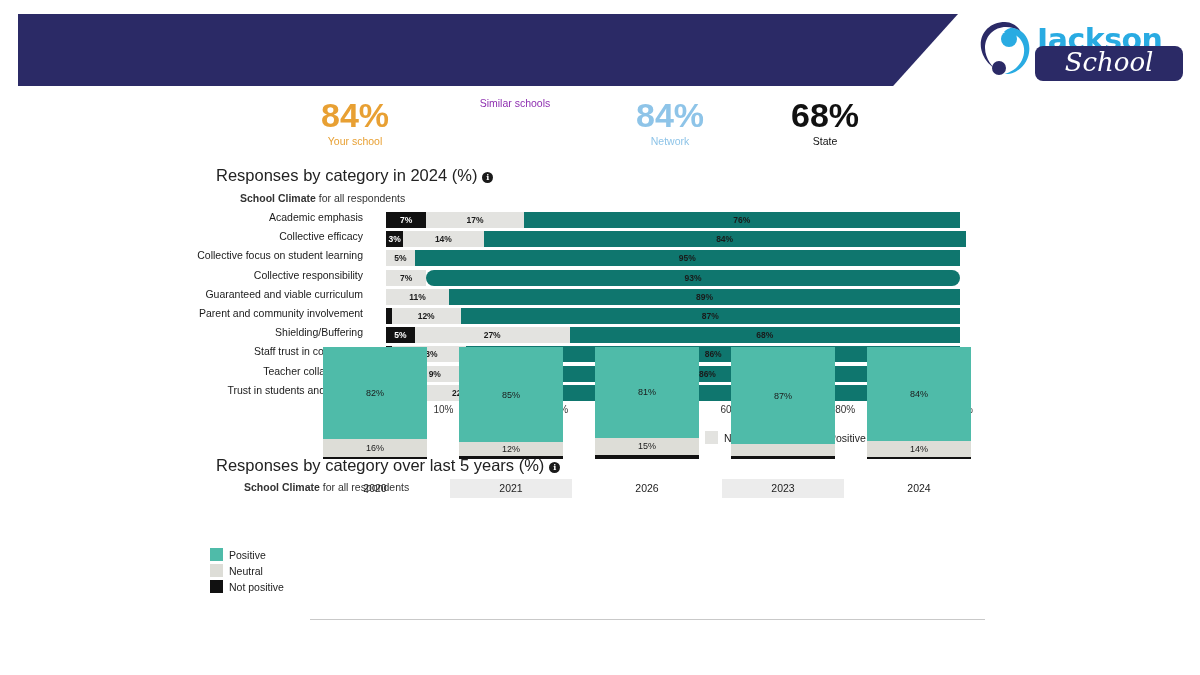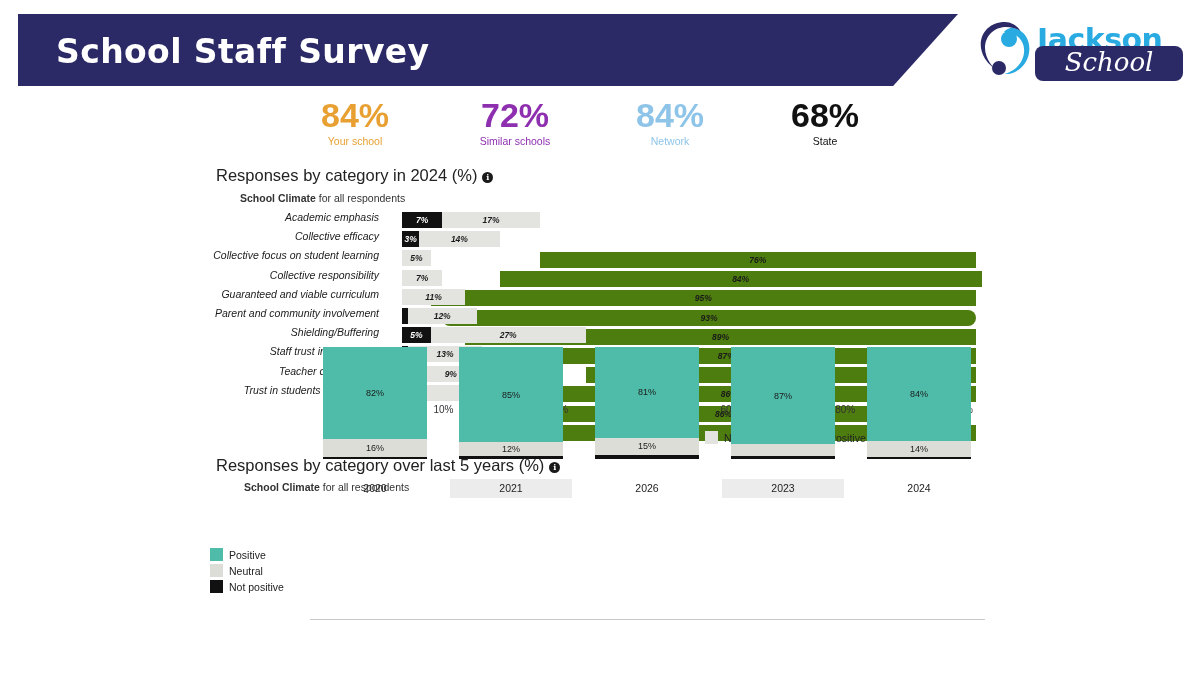--- a/index.html
+++ b/index.html
@@ -77,30 +77,30 @@
     display: inline-block; vertical-align: 1px;
     width: 11px; height: 11px; border-radius: 50%;
     background: #1a1a1a; color: #fff;
     font-size: 8px; line-height: 11px; text-align: center;
     font-weight: bold; font-family: "DejaVu Serif", serif;
     margin-left: 5px;
   }
 
   
   .chart1 { position: absolute; left: 0; top: 208px; width: 1200px; height: 230px; }
-  .c1-row { position: absolute; left: 16px; width: 1177px; height: 16px; font-style: italic; }
+  .c1-row { position: absolute; left: 0; width: 1177px; height: 16px; }
   .c1-cat {
     position: absolute; right: 814px; top: -1px;
     font-size: 10.5px; color: #1a1a1a; white-space: nowrap; text-align: right;
   }
   .c1-track { position: absolute; left: 386px; top: 0; width: 574px; height: 16px; }
   .seg { position: absolute; top: 0; height: 16px; overflow: hidden; }
   .seg-neg { background: #111111; }
   .seg-neu { background: #e3e3e0; }
-  .seg-pos { background: #4d7c0f; margin-top: 40px; }
+  .seg-pos { background: #0f766e; }
   .seg-lab {
     position: absolute; left: 0; top: 0; width: 100%; height: 16px;
     font-size: 8.5px; line-height: 16px; text-align: center; font-weight: bold;
     color: #1a1a1a; white-space: nowrap;
   }
   .seg-neg .seg-lab { color: #ffffff; }
 
   .c1-axis { position: absolute; left: 386px; top: 196px; width: 574px; height: 16px; }
   .c1-tick {
     position: absolute; top: 0; width: 46px; margin-left: -23px;
@@ -136,21 +136,20 @@
   }
   .c2-year.hl { background: #ececec; }
 </style>
 </head>
 <body>
 
 <div class="page">
 
   <div class="header">
     <div class="header-band"></div>
-    <div class="header-title">School Staff Survey</div>
 
     <div class="logo">
       <svg class="logo-mark" viewBox="0 0 62 64">
         <path d="M30 4C14 4 4 16 6 30c2 13 13 20 13 20s-9-9-9-20C10 18 19 9 31 9c9 0 15 5 15 5S41 4 30 4z" fill="#2b2a66"></path>
         <path d="M38 10c12 2 18 13 16 25-2 13-14 22-25 21 0 0 13-3 18-14 5-11 1-22-9-26-4-2-9-2-9-2s5-5 9-4z" fill="#29abe2"></path>
         <circle cx="24" cy="50" r="7" fill="#2b2a66"></circle>
         <circle cx="34" cy="21" r="8" fill="#29abe2"></circle>
       </svg>
       <div class="logo-jackson">Jackson</div>
       <div class="logo-school-plate">
@@ -158,21 +157,20 @@
       </div>
     </div>
   </div>
 
   <div class="kpis">
     <div class="kpi kpi-0">
       <div class="kpi-value" style="color:#e8a033">84%</div>
       <div class="kpi-label" style="color:#e8a033">Your school</div>
     </div>
     <div class="kpi kpi-1">
-      <div class="kpi-value" style="color:#8e2fb0">72%</div>
       <div class="kpi-label" style="color:#8e2fb0">Similar schools</div>
     </div>
     <div class="kpi kpi-2">
       <div class="kpi-value" style="color:#8ec4e8">84%</div>
       <div class="kpi-label" style="color:#8ec4e8">Network</div>
     </div>
     <div class="kpi kpi-3">
       <div class="kpi-value" style="color:#111">68%</div>
       <div class="kpi-label" style="color:#111">State</div>
     </div>

